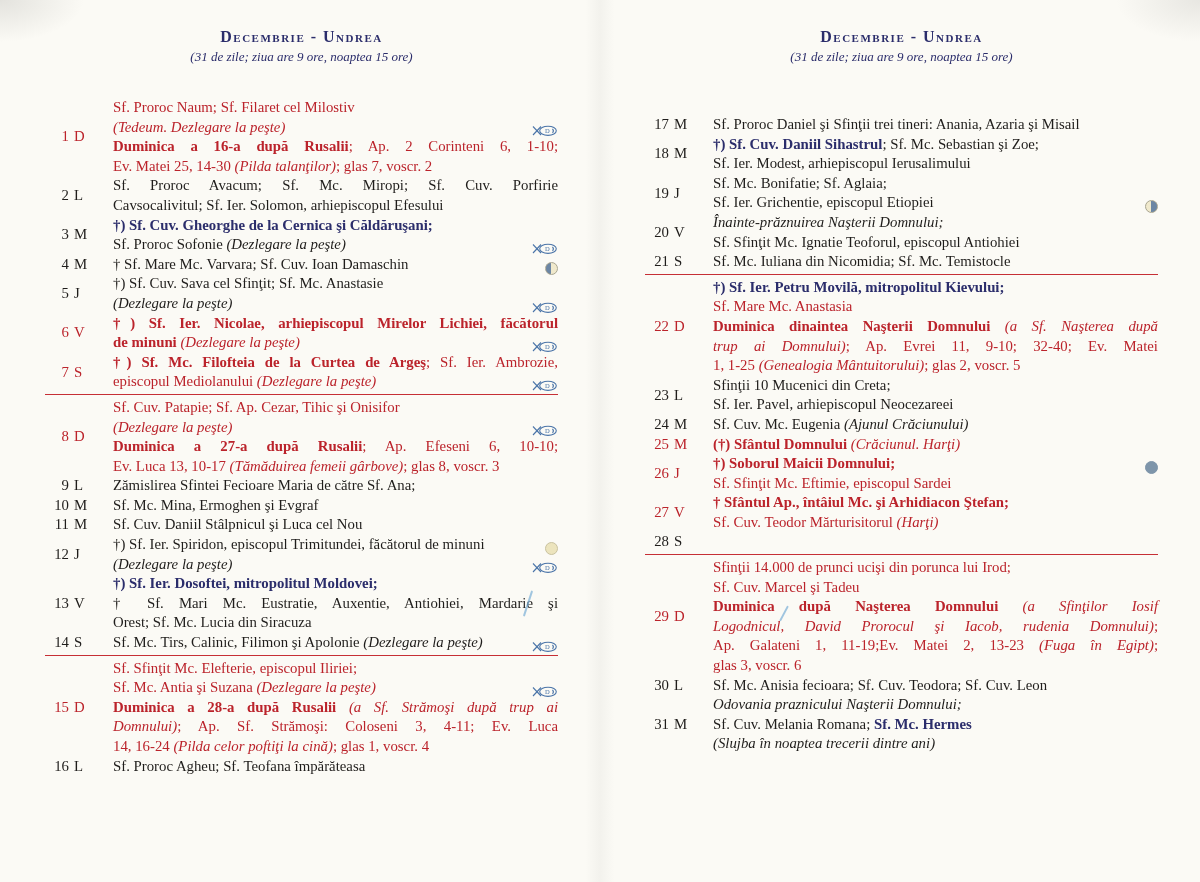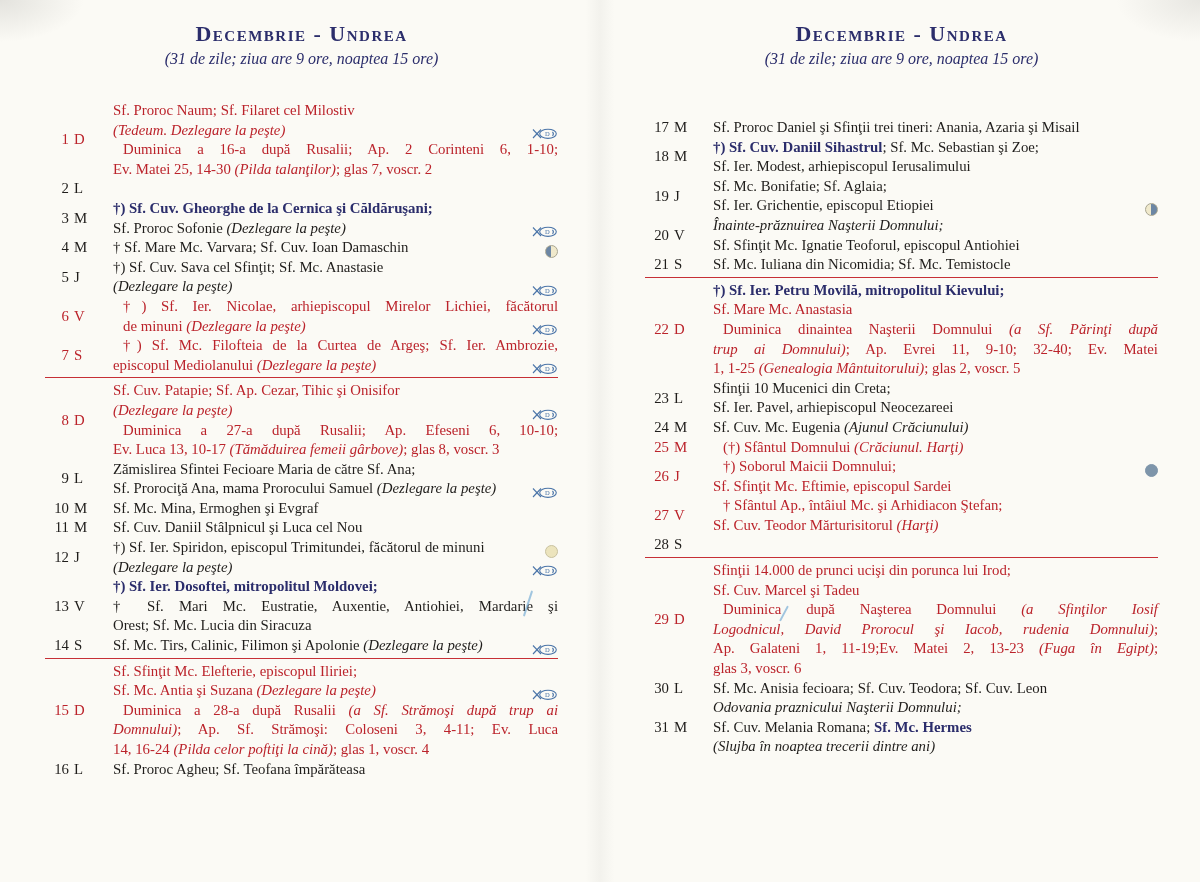--- a/index.html
+++ b/index.html
@@ -20,46 +20,46 @@
     background:
       radial-gradient(ellipse 120px 60px at 0% 0%, rgba(120,120,115,.18), transparent 70%),
       radial-gradient(ellipse 120px 60px at 100% 0%, rgba(120,120,115,.15), transparent 70%),
       linear-gradient(90deg, transparent 48.8%, rgba(90,90,85,.05) 50%, transparent 51.2%);
     pointer-events:none;}
   .page{position:absolute;top:0;width:600px;height:882px;}
   .page.left{left:0;}
   .page.right{left:600px;}
   .page-inner{margin:0 42px 0 45px;position:relative;height:100%;}
   .cal-title{
-    margin-top:21px;text-align:center;
+    margin-top:28px;text-align:center;
     font-variant:small-caps;font-weight:bold;
-    font-size:22px;letter-spacing:1.5px;color:var(--navy);
+    font-size:16px;letter-spacing:1.5px;color:var(--navy);
   }
   .cal-subtitle{
-    text-align:center;font-style:italic;font-size:16px;color:var(--navy);
+    text-align:center;font-style:italic;font-size:13px;color:var(--navy);
     margin-top:3px;
   }
   .entries{margin-top:33px;}
   .page.right .entries{margin-top:50px;}
   .entry{display:flex;align-items:center;}
   .daylabel{flex:none;width:68px;line-height:19.6px;color:var(--black);}
   .daylabel.red{color:var(--red);}
   .daylabel .num{display:inline-block;width:24px;text-align:right;}
   .daylabel .dow{display:inline-block;margin-left:5px;}
   .lines{flex:1;min-width:0;}
   .line{position:relative;line-height:19.6px;white-space:nowrap;}
   .line.j{text-align:justify;text-align-last:justify;}
   .line.has-icon{padding-right:32px;}
   .line .icon{position:absolute;right:0;top:3px;}
   .s-k{color:var(--black);}
   .s-ki{color:var(--black);font-style:italic;}
   .s-b{color:var(--navy);font-weight:bold;}
   .s-r{color:var(--red);margin-top:42px;}
   .s-ri{color:var(--red);font-style:italic;}
-  .s-rb{color:var(--red);font-weight:normal;margin-left:10px;}
+  .s-rb{color:var(--red);font-weight:bold;}
   .redrule{border-top:1.7px solid var(--rule);margin:2px 0 3px 0;}
   .moon{display:inline-block;width:13px;height:13px;border-radius:50%;
     border:1px solid #a8a590;box-sizing:border-box;vertical-align:middle;}
   .moon-ld{background:linear-gradient(90deg,#6c86a4 50%,#f0e9cc 50%);}
   .moon-rd{background:linear-gradient(90deg,#f0e9cc 50%,#6c86a4 50%);}
   .moon-pale{background:#ece4bd;border-color:#c9c2a0;}
   .moon-dark{background:#7e95aa;border-color:#7e95aa;}
   .fish-svg{display:inline-block;vertical-align:middle;}
   .pen{position:absolute;width:2px;background:#79aed6;opacity:.7;border-radius:2px;}
 </style>
@@ -85,20 +85,24 @@
                     <path d="M21.5 4.8 Q23.3 6.8 21.5 8.8"></path>
                   </g>
                   <text x="14" y="9.3" font-size="6.5" fill="#4a74a8" font-family="Liberation Serif, serif">D</text>
                 </svg></span></div>
             <div class="line j"><span class="s-rb">Duminica a 16-a după Rusalii</span><span class="s-r">; Ap. 2 Corinteni 6, 1-10;</span></div>
             <div class="line"><span class="s-r">Ev. Matei 25, 14-30 </span><span class="s-ri">(Pilda talanţilor)</span><span class="s-r">; glas 7, voscr. 2</span></div>
           </div>
         </div>
         <div class="entry">
           <div class="daylabel"><span class="num">2</span><span class="dow">L</span></div>
+          <div class="lines">
+            <div class="line j"><span class="s-k">Sf. Proroc Avacum; Sf. Mc. Miropi; Sf. Cuv. Porfirie</span></div>
+            <div class="line"><span class="s-k">Cavsocalivitul; Sf. Ier. Solomon, arhiepiscopul Efesului</span></div>
+          </div>
         </div>
         <div class="entry">
           <div class="daylabel"><span class="num">3</span><span class="dow">M</span></div>
           <div class="lines">
             <div class="line"><span class="s-b">†) Sf. Cuv. Gheorghe de la Cernica şi Căldăruşani;</span></div>
             <div class="line has-icon"><span class="s-k">Sf. Proroc Sofonie </span><span class="s-ki">(Dezlegare la peşte)</span><span class="icon"><svg class="fish-svg" width="27" height="14" viewBox="0 0 27 14">
                   <g fill="none" stroke="#4a74a8" stroke-width="1.1">
                     <path d="M2 2.5 L10 11"></path>
                     <path d="M2 11 L10 2.5"></path>
                     <ellipse cx="17" cy="6.8" rx="8.3" ry="4.6"></ellipse>
@@ -174,29 +178,20 @@
                   <text x="14" y="9.3" font-size="6.5" fill="#4a74a8" font-family="Liberation Serif, serif">D</text>
                 </svg></span></div>
             <div class="line j"><span class="s-rb">Duminica a 27-a după Rusalii</span><span class="s-r">; Ap. Efeseni 6, 10-10;</span></div>
             <div class="line"><span class="s-r">Ev. Luca 13, 10-17 </span><span class="s-ri">(Tămăduirea femeii gârbove)</span><span class="s-r">; glas 8, voscr. 3</span></div>
           </div>
         </div>
         <div class="entry">
           <div class="daylabel"><span class="num">9</span><span class="dow">L</span></div>
           <div class="lines">
             <div class="line"><span class="s-k">Zămislirea Sfintei Fecioare Maria de către Sf. Ana;</span></div>
-            <div class="line has-icon"><span class="s-k">Sf. Prorociţă Ana, mama Prorocului Samuel </span><span class="s-ki">(Dezlegare la peşte)</span><span class="icon"><svg class="fish-svg" width="27" height="14" viewBox="0 0 27 14">
-                  <g fill="none" stroke="#4a74a8" stroke-width="1.1">
-                    <path d="M2 2.5 L10 11"></path>
-                    <path d="M2 11 L10 2.5"></path>
-                    <ellipse cx="17" cy="6.8" rx="8.3" ry="4.6"></ellipse>
-                    <path d="M21.5 4.8 Q23.3 6.8 21.5 8.8"></path>
-                  </g>
-                  <text x="14" y="9.3" font-size="6.5" fill="#4a74a8" font-family="Liberation Serif, serif">D</text>
-                </svg></span></div>
           </div>
         </div>
         <div class="entry">
           <div class="daylabel"><span class="num">10</span><span class="dow">M</span></div>
           <div class="lines">
             <div class="line"><span class="s-k">Sf. Mc. Mina, Ermoghen şi Evgraf</span></div>
           </div>
         </div>
         <div class="entry">
           <div class="daylabel"><span class="num">11</span><span class="dow">M</span></div>
@@ -308,21 +303,21 @@
           <div class="lines">
             <div class="line"><span class="s-k">Sf. Mc. Iuliana din Nicomidia; Sf. Mc. Temistocle</span></div>
           </div>
         </div>
         <div class="redrule"></div>
         <div class="entry">
           <div class="daylabel red"><span class="num">22</span><span class="dow">D</span></div>
           <div class="lines">
             <div class="line"><span class="s-b">†) Sf. Ier. Petru Movilă, mitropolitul Kievului;</span></div>
             <div class="line"><span class="s-r">Sf. Mare Mc. Anastasia</span></div>
-            <div class="line j"><span class="s-rb">Duminica dinaintea Naşterii Domnului </span><span class="s-ri">(a Sf. Părinţi după</span></div>
+            <div class="line j"><span class="s-rb">Duminica dinaintea Naşterii Domnului </span><span class="s-ri">(a Sf. Naşterea după</span></div>
             <div class="line j"><span class="s-ri">trup ai Domnului)</span><span class="s-r">; Ap. Evrei 11, 9-10; 32-40; Ev. Matei</span></div>
             <div class="line"><span class="s-r">1, 1-25 </span><span class="s-ri">(Genealogia Mântuitorului)</span><span class="s-r">; glas 2, voscr. 5</span></div>
           </div>
         </div>
         <div class="entry">
           <div class="daylabel"><span class="num">23</span><span class="dow">L</span></div>
           <div class="lines">
             <div class="line"><span class="s-k">Sfinţii 10 Mucenici din Creta;</span></div>
             <div class="line"><span class="s-k">Sf. Ier. Pavel, arhiepiscopul Neocezareei</span></div>
           </div>

